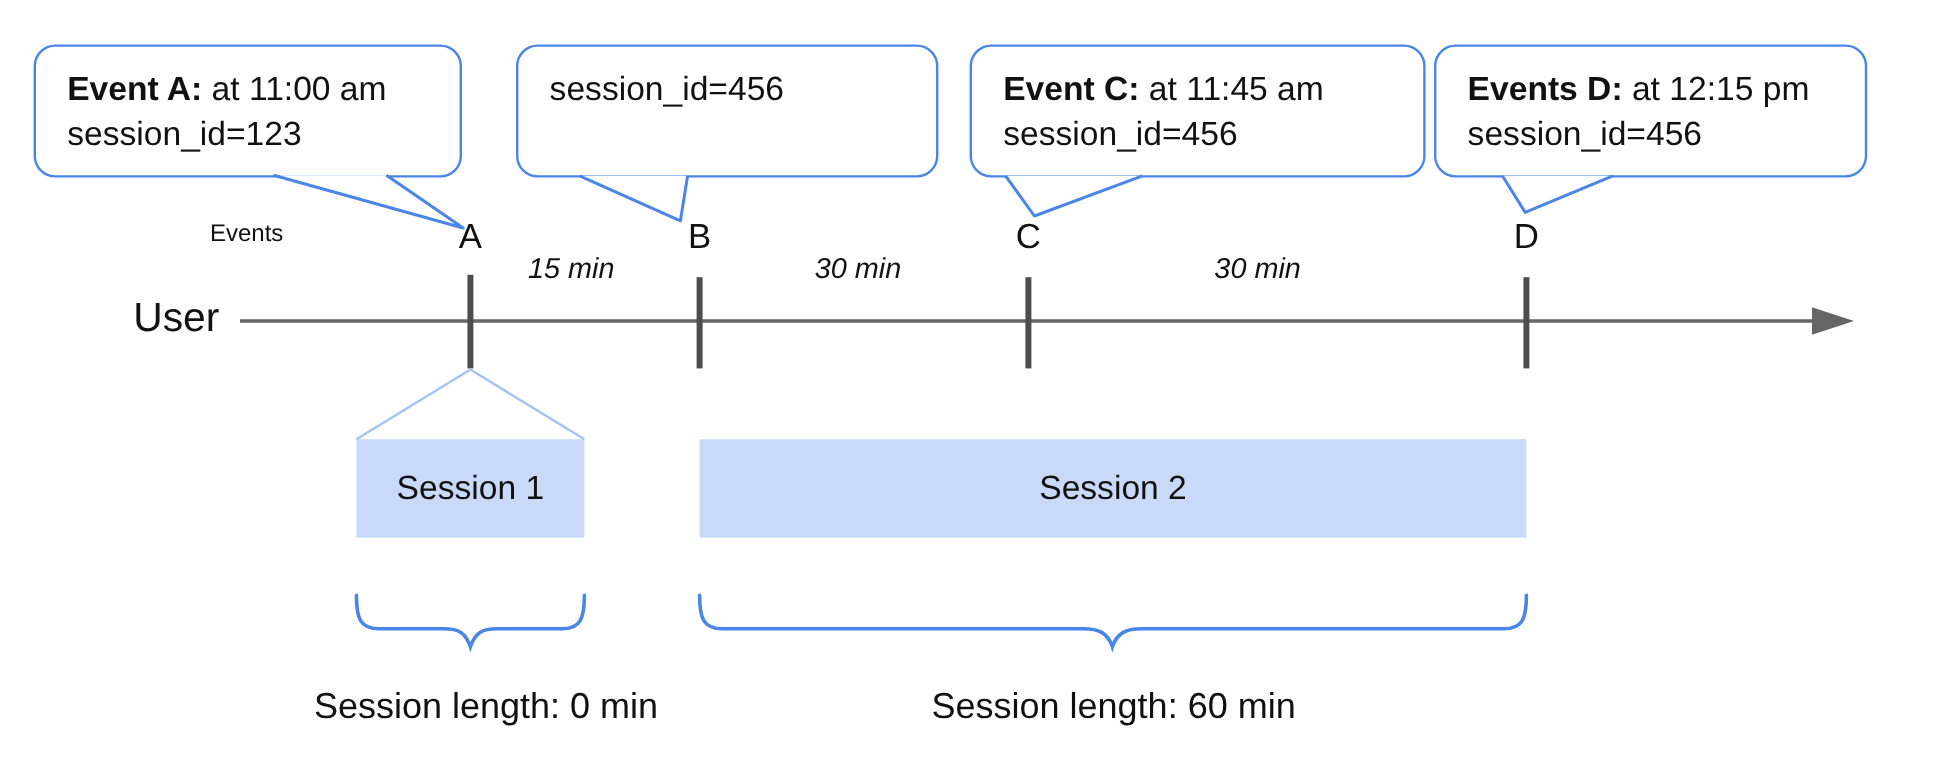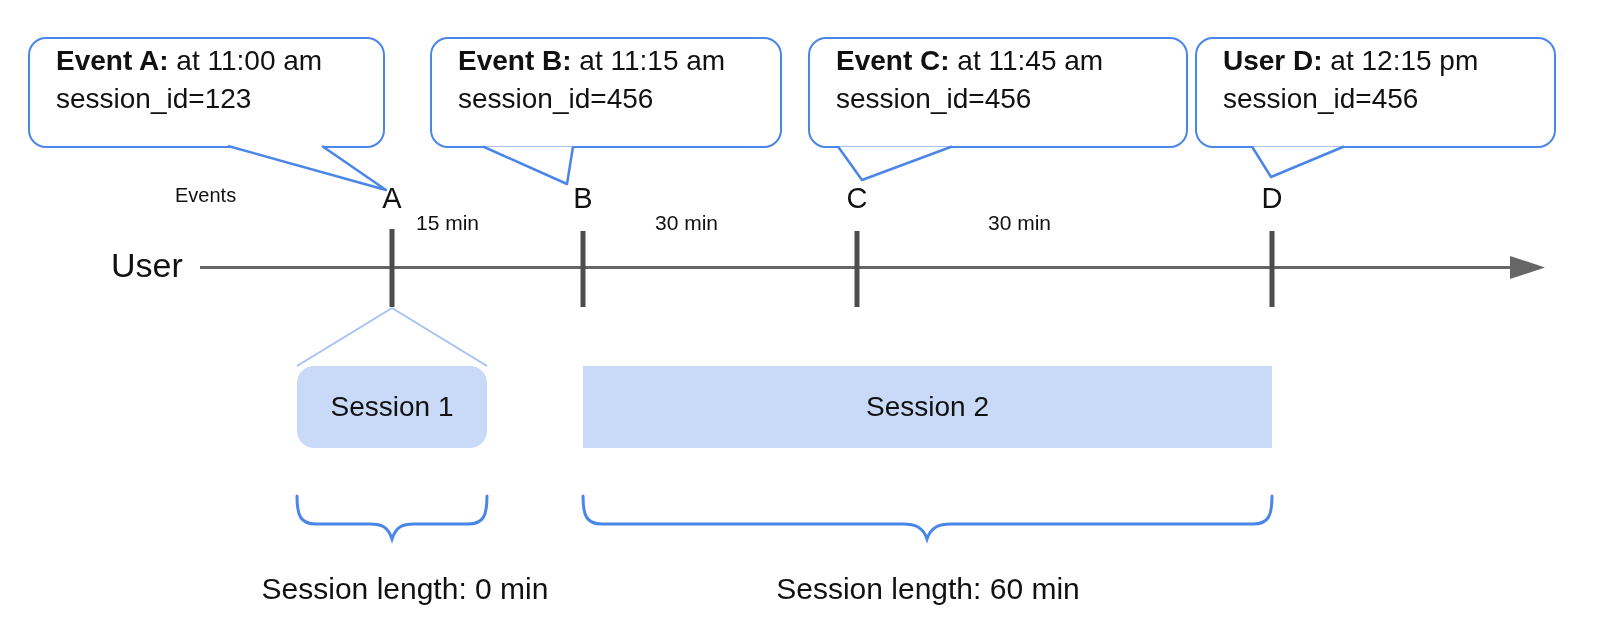--- a/index.html
+++ b/index.html
@@ -11,66 +11,65 @@
     --tick:#4d4d4d;
     --text:#111111;
   }
   *{box-sizing:border-box;margin:0;padding:0;}
   body{background:#ffffff;font-family:"Liberation Sans", sans-serif;color:var(--text);}
   .canvas{position:relative;width:1614px;height:642px;background:#ffffff;overflow:hidden;}
 
   .bubble{
     position:absolute;top:37px;height:111px;background:#ffffff;
     border:2.5px solid var(--bubble-border);border-radius:18px;
-    padding:3px 18px 12px 26px;font-size:28px;line-height:38px;color:var(--text);
+    padding:16px 18px 12px 26px;font-size:28px;line-height:38px;color:var(--text);
   }
   .bubble .l1 b{font-weight:bold;}
   .bubble-a{left:28px;width:357px;}
   .bubble-b{left:430px;width:352px;}
   .bubble-c{left:808px;width:380px;}
   .bubble-d{left:1195px;width:361px;}
 
   .label{position:absolute;color:var(--text);white-space:nowrap;}
   .events-label{left:175px;top:184px;font-size:20px;}
   .user-label{left:111px;top:246px;font-size:34px;}
   .marker{position:absolute;top:182px;width:60px;text-align:center;font-size:29px;}
-  .interval{position:absolute;top:211px;width:120px;text-align:left;font-size:21px;}
+  .interval{position:absolute;top:211px;width:120px;text-align:center;font-size:24px;font-style:italic;}
 
   .session-box{
     position:absolute;top:366px;height:82px;background:var(--session-fill);
     display:flex;align-items:center;justify-content:center;font-size:28px;color:var(--text);
   }
-  .session-1{left:297px;width:190px;border-radius:17px;}
+  .session-1{left:297px;width:190px;}
   .session-2{left:583px;width:689px;}
 
   .length-label{position:absolute;top:572px;width:460px;text-align:center;font-size:30px;}
   .length-1{left:175px;}
   .length-2{left:698px;}
 
   .overlay{position:absolute;left:0;top:0;pointer-events:none;}
 </style>
 </head>
 <body>
 
 <div class="canvas">
 
   <div class="bubble bubble-a">
     <div class="l1"><b>Event A:</b><span> at 11:00 am</span></div>
     <div class="l2">session_id=123</div>
   </div>
   <div class="bubble bubble-b">
-    <div class="l1"><b>Event B:</b><span> at 11:15 am</span></div>
     <div class="l2">session_id=456</div>
   </div>
   <div class="bubble bubble-c">
     <div class="l1"><b>Event C:</b><span> at 11:45 am</span></div>
     <div class="l2">session_id=456</div>
   </div>
   <div class="bubble bubble-d">
-    <div class="l1"><b>User D:</b><span> at 12:15 pm</span></div>
+    <div class="l1"><b>Events D:</b><span> at 12:15 pm</span></div>
     <div class="l2">session_id=456</div>
   </div>
 
   <div class="label events-label">Events</div>
   <div class="label user-label">User</div>
 
   <div class="marker" style="left:362px;">A</div>
   <div class="marker" style="left:553px;">B</div>
   <div class="marker" style="left:827px;">C</div>
   <div class="marker" style="left:1242px;">D</div>

